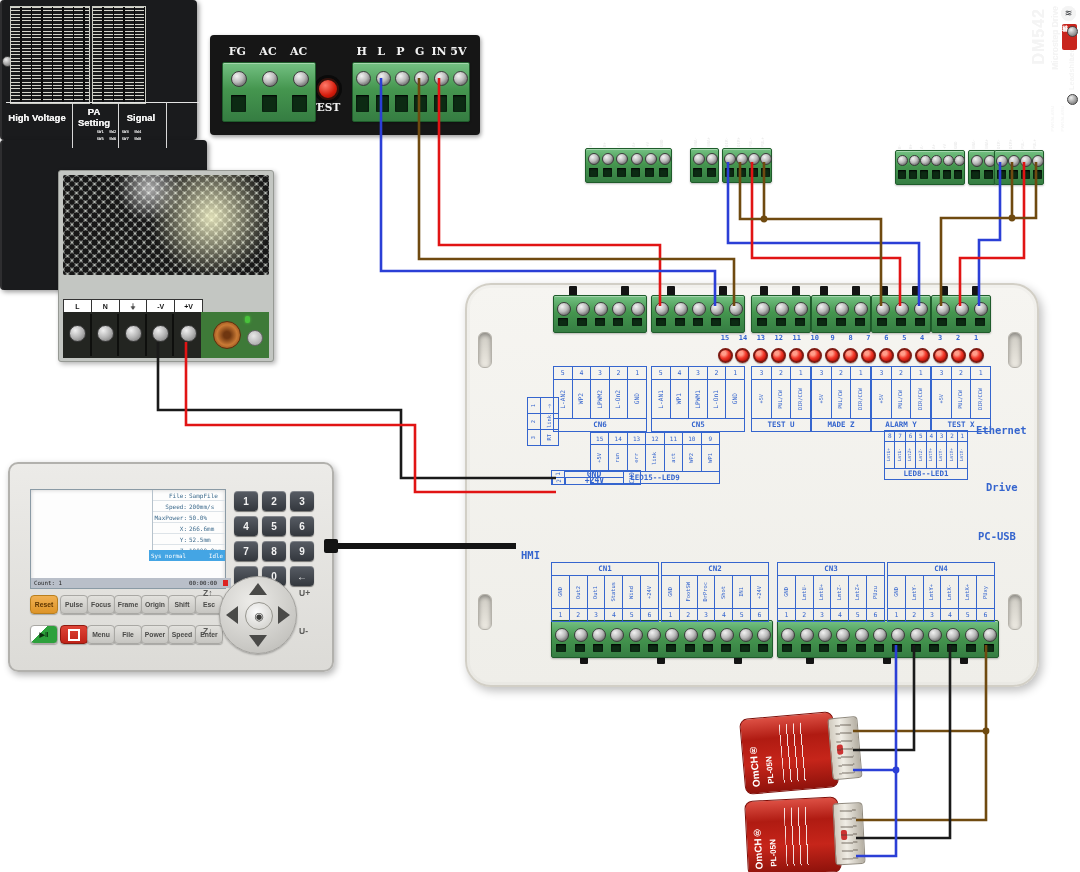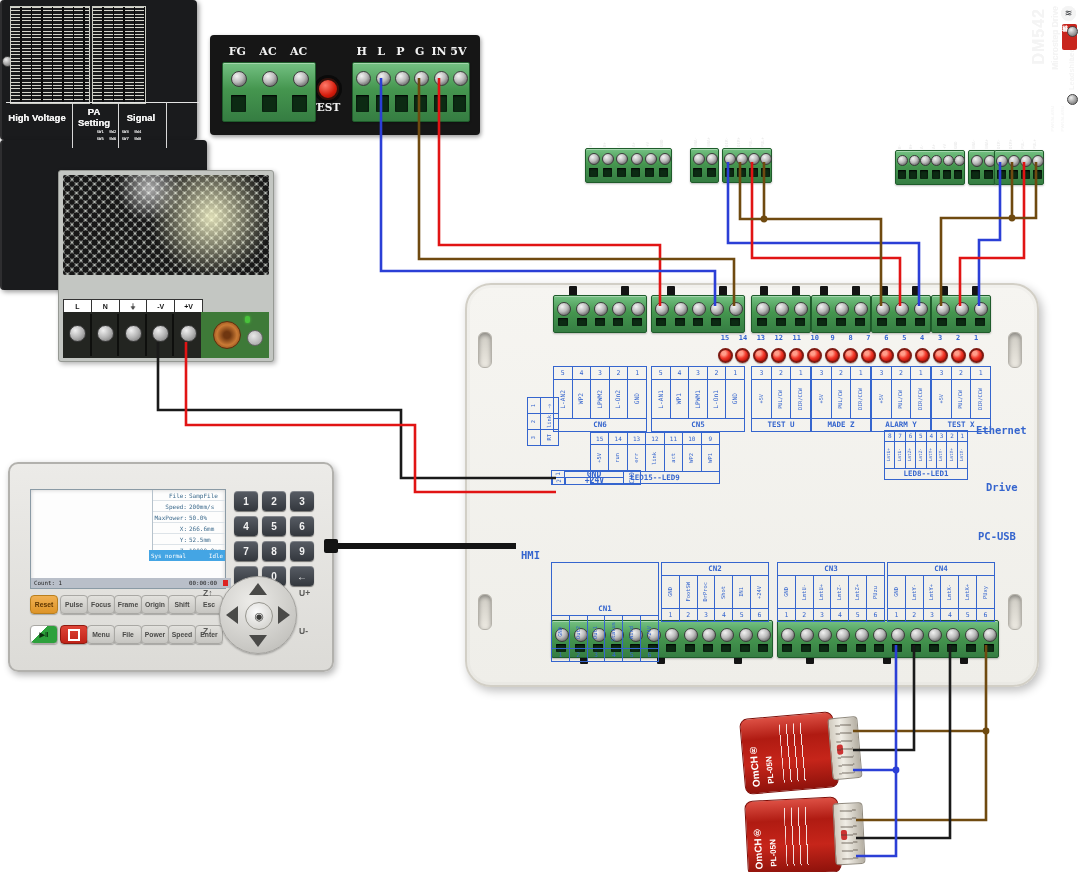--- a/index.html
+++ b/index.html
@@ -769,21 +769,21 @@
         <div class="c">
           <div class="vt" style="font-size: 4.4px; position: static;">LmtX+</div>
         </div>
         <div class="c">
           <div class="vt" style="font-size: 4.4px; position: static;">LmtX-</div>
         </div>
       </div>
       <div class="cap" style="height: 10px; line-height: 10px;">LED8--LED1</div>
     </div>
     <div class="ctable" style="left: 551px; top: 562px; width: 106px;">
-      <div class="cap" style="height: 12px; line-height: 12px; margin-top: 40px;">CN1</div>
+      <div class="cap" style="height: 12px; line-height: 12px;">CN1</div>
       <div class="r" style="height: 32px;">
         <div class="c">
           <div class="vt" style="font-size: 5.4px; position: static;">GND</div>
         </div>
         <div class="c">
           <div class="vt" style="font-size: 5.4px; position: static;">Out2</div>
         </div>
         <div class="c">
           <div class="vt" style="font-size: 5.4px; position: static;">Out1</div>
         </div>

